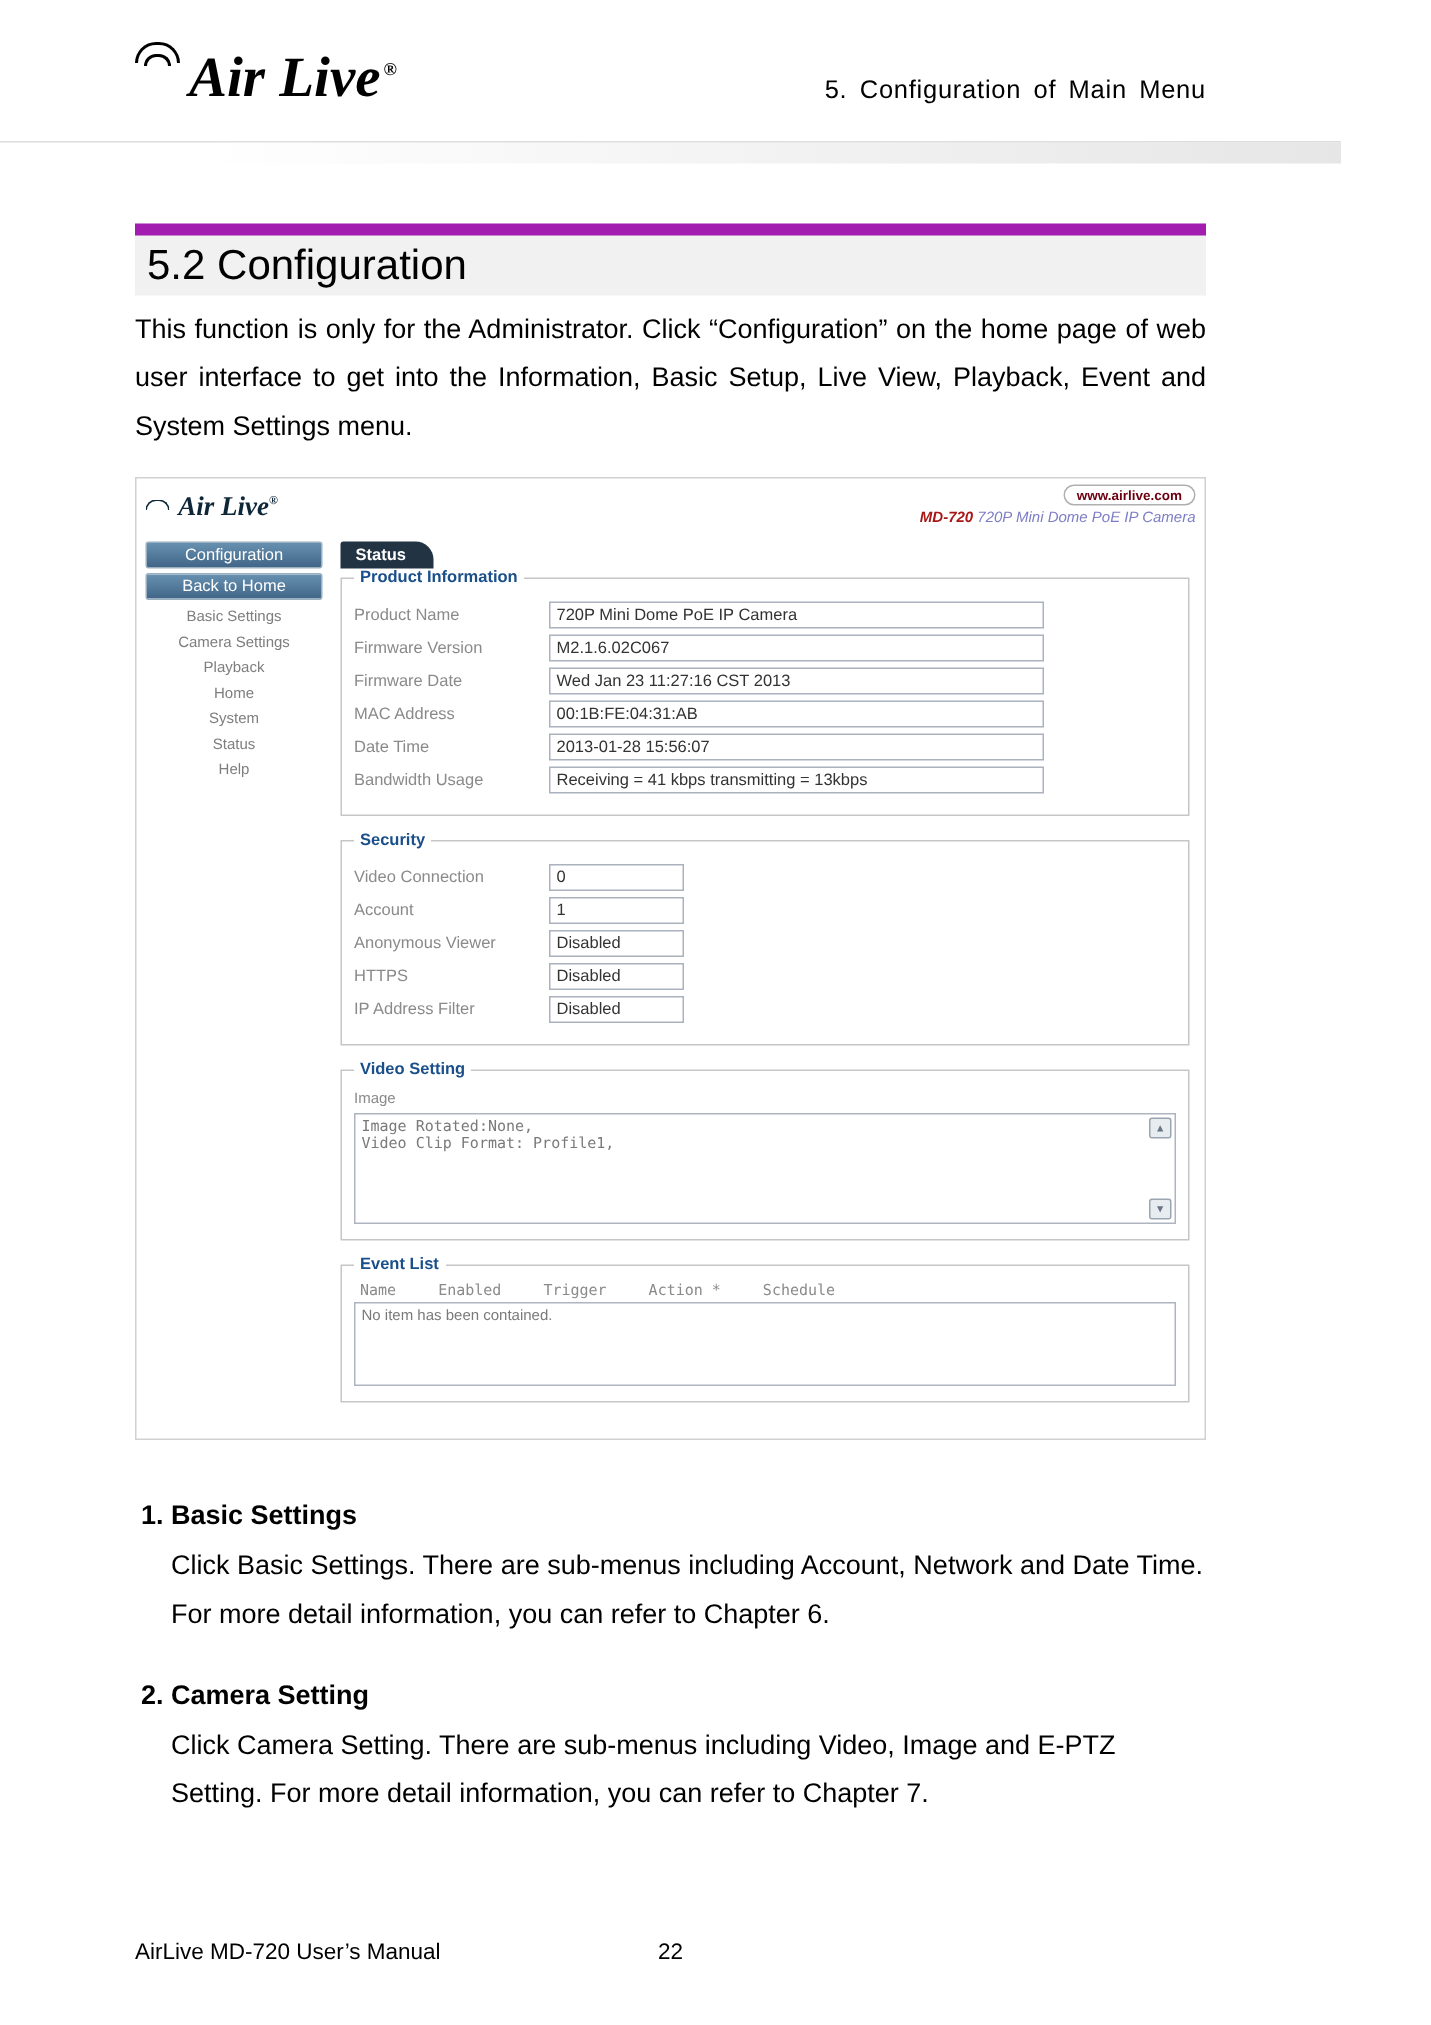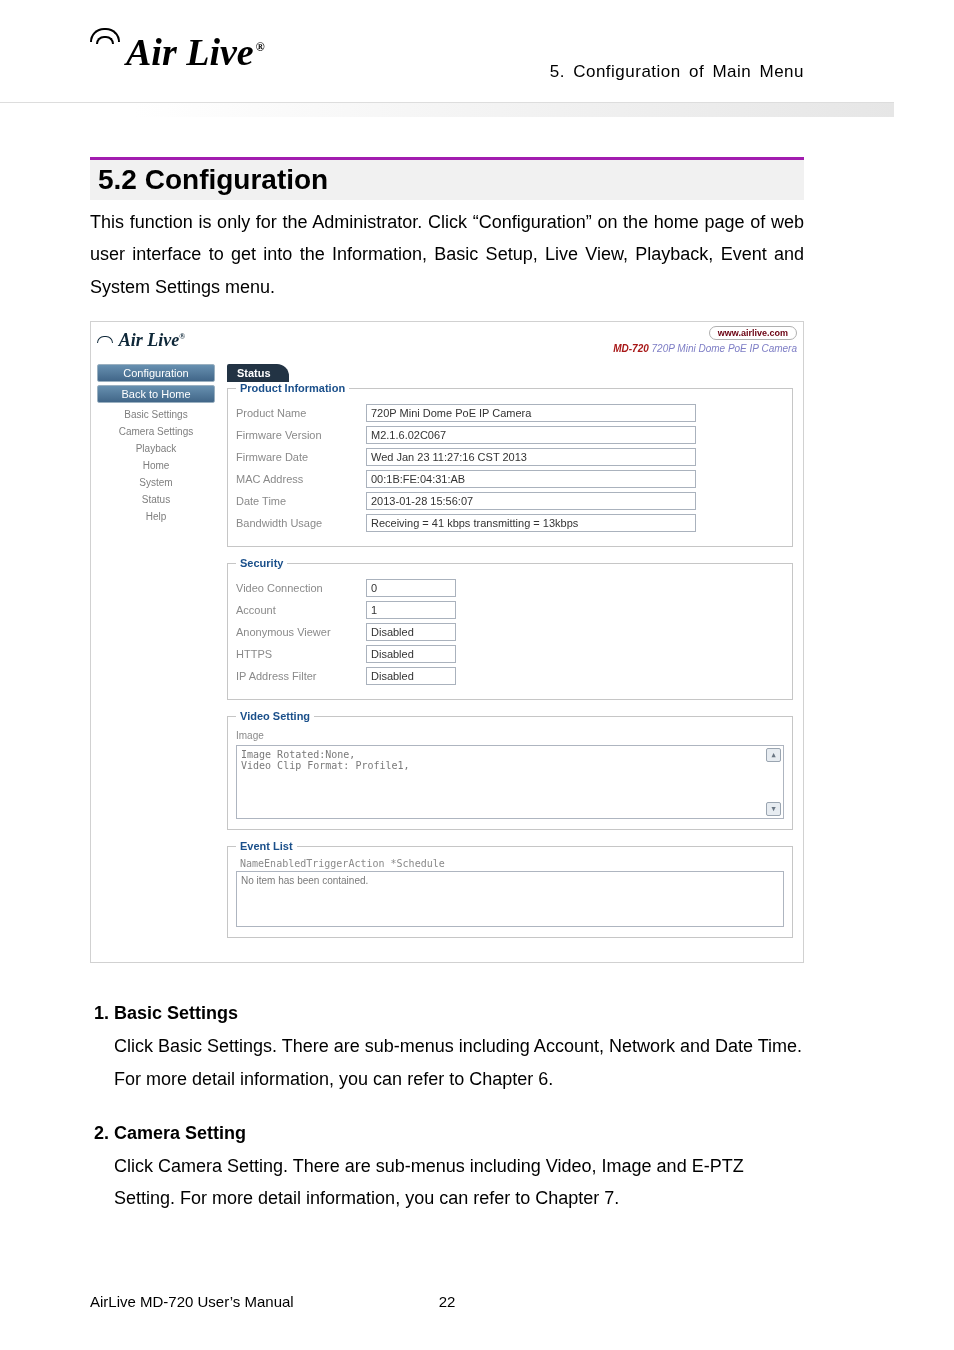--- a/index.html
+++ b/index.html
@@ -61,36 +61,36 @@
     border-radius: 14px 14px 0 0;
   }
   .brand .reg {
     font-size: 12px;
     vertical-align: super;
     margin-left: 2px;
   }
   .header-right {
     text-align: right;
     font-size: 17px;
-    margin-top: 32px;
+    margin-top: 20px;
     letter-spacing: 0.5px;
     word-spacing: 3px;
   }
   .header-underline {
     height: 14px;
     background: linear-gradient(to right, #ffffff 0%, #ffffff 15%, #e6e6e6 100%);
     margin: -10px -90px 40px -90px;
     border-top: 1px solid #ddd;
   }
   .section-title {
     font-size: 28px;
-    font-weight: bold;
+    font-weight: normal;
     margin: 30px 0 6px 0;
     background: #f1f1f1;
-    border-top: 3px solid #a21caf;
+    border-top: 8px solid #a21caf;
     padding: 4px 8px;
   }
   .body-p {
     font-size: 18px;
     line-height: 1.8;
     margin: 6px 0 18px 0;
     text-align: justify;
   }
   
   .ui-shot {
@@ -243,20 +243,21 @@
     font-size:7px; color:#6a7683;
   }
   .spin.up { top: 2px;}
   .spin.down { bottom: 2px;}
   .ev-head {
     display: flex;
     color: #8a8a8a;
     font-family: monospace;
     font-size: 10px;
     padding: 0 4px 2px 4px;
+    gap: 28px;
   }
   .ev-box {
     border: 1px solid #aeb5c0;
     background: #fff;
     color: #7a7a7a;
     font-family: Liberation Sans, sans-serif;
     font-size: 10px;
     padding: 3px 4px;
     height: 48px;
   }

